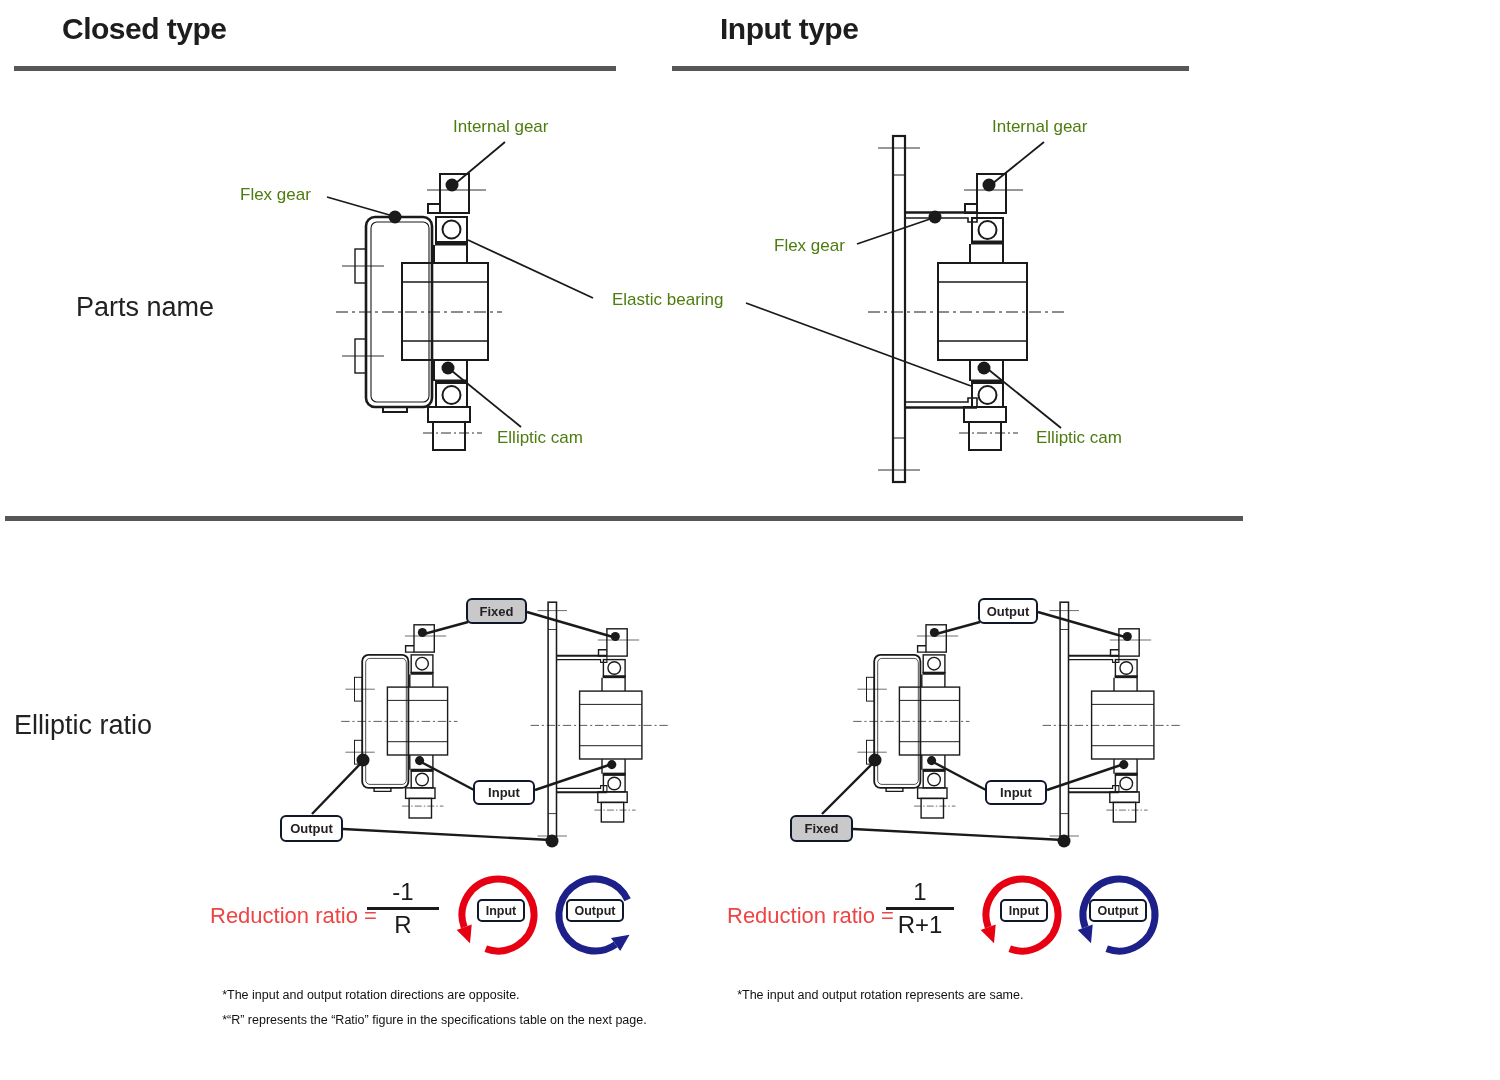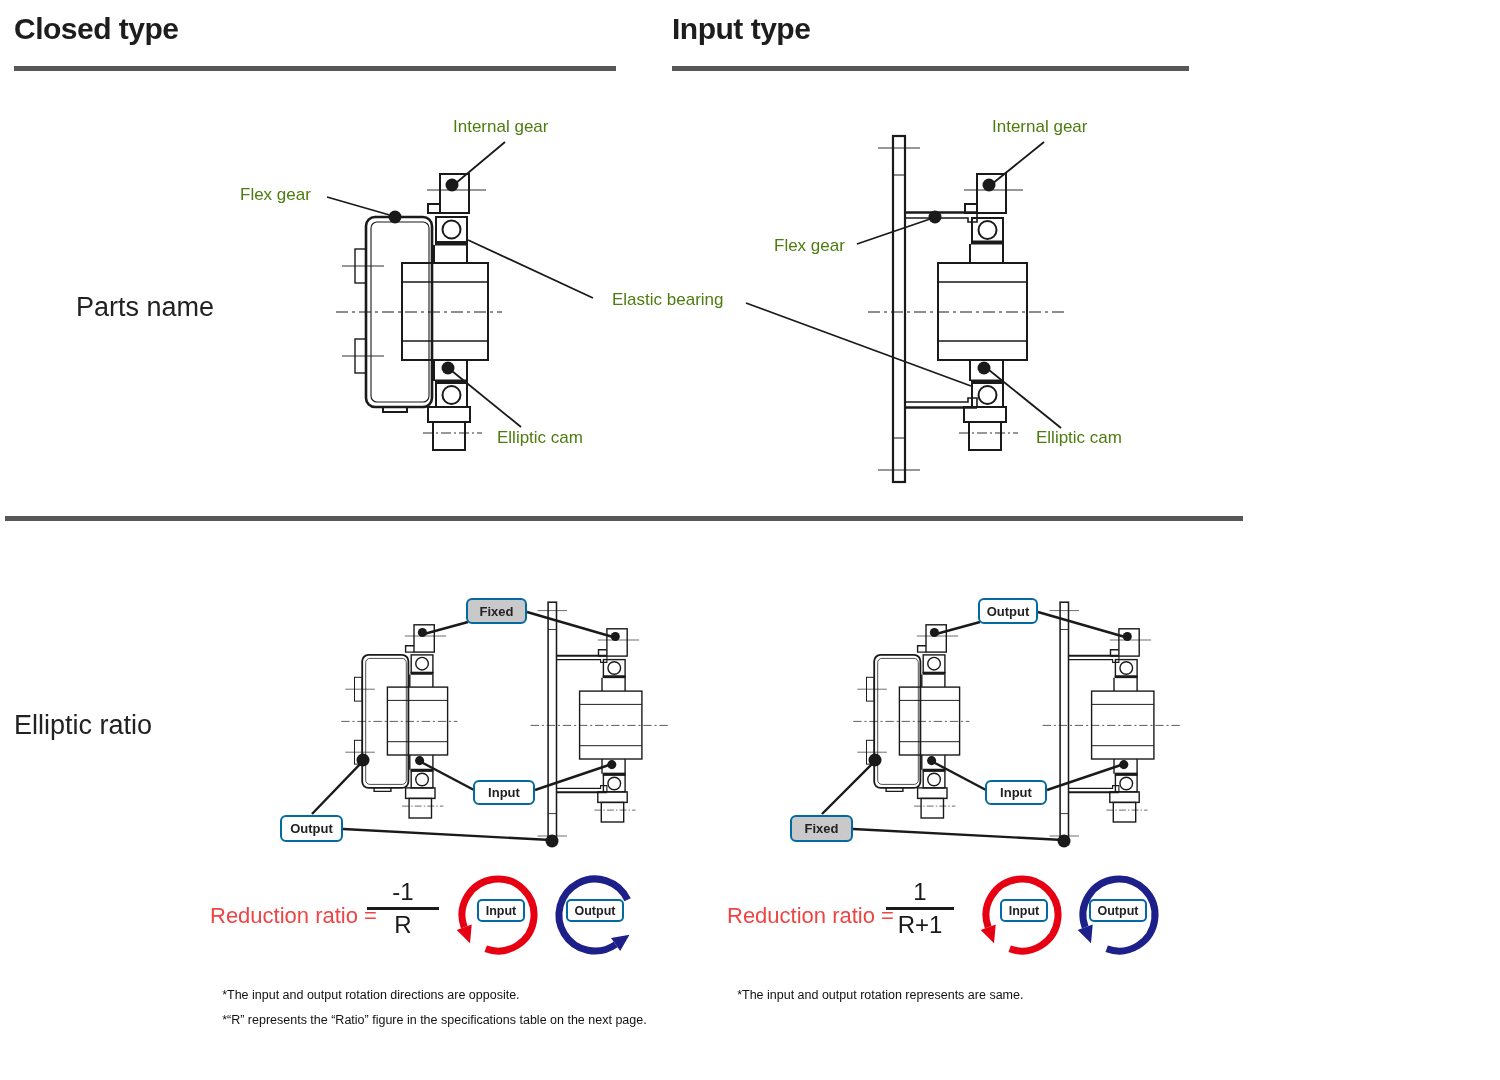--- a/index.html
+++ b/index.html
@@ -1,24 +1,24 @@
 <!DOCTYPE html>
 <html><head>
 <meta charset="utf-8">
 <style>
   html,body{margin:0;padding:0;background:#fff;}
   .canvas{position:relative;width:1500px;height:1080px;background:#ffffff;overflow:hidden;
           font-family:"Liberation Sans", sans-serif;color:#1a1a1a;}
   .abs{position:absolute;}
-  .col-title{font-size:30px;font-weight:700;letter-spacing:-0.5px;color:#1d1d1d;white-space:nowrap;}
+  .col-title{font-size:30px;font-weight:700;letter-spacing:-0.5px;color:#1d1d1d;white-space:nowrap;margin-left:48px;}
   .rule{background:#575757;height:5px;}
   .row-label{font-size:27px;font-weight:400;color:#222;white-space:nowrap;}
   .part-label{font-size:17px;font-weight:400;color:#4d7c0f;white-space:nowrap;}
   .tag{position:absolute;display:flex;align-items:center;justify-content:center;
-       border:2px solid #0369a1;border-radius:6px;background:#fff;
+       border:2px solid #0f172a;border-radius:6px;background:#fff;
        font-size:13px;font-weight:700;color:#222;box-sizing:border-box;white-space:nowrap;}
   .tag.gray{background:#c9c9c9;}
   .tag.small{font-size:12.5px;border-radius:5px;border-width:2px;}
   .formula-prefix{font-size:22px;color:#ef4444;white-space:nowrap;}
   .frac{position:absolute;text-align:center;}
   .frac .num,.frac .den{font-size:24px;color:#1a1a1a;line-height:26px;}
   .frac .bar{height:3px;background:#1a1a1a;margin:2px 0;}
   .note{font-size:12.5px;color:#111;white-space:nowrap;text-align:right;}
   .note .marker{display:inline-block;width:14px;}
   svg.mech{position:absolute;overflow:visible;}

